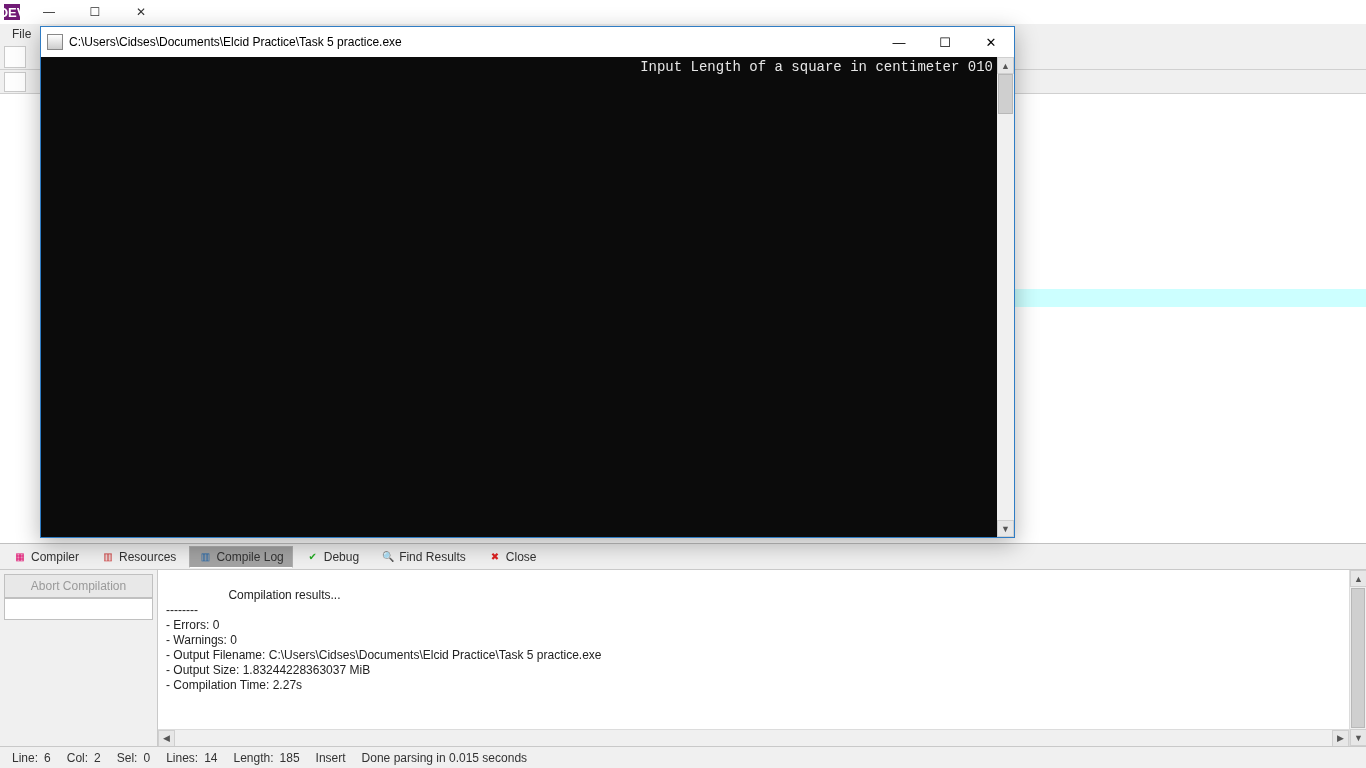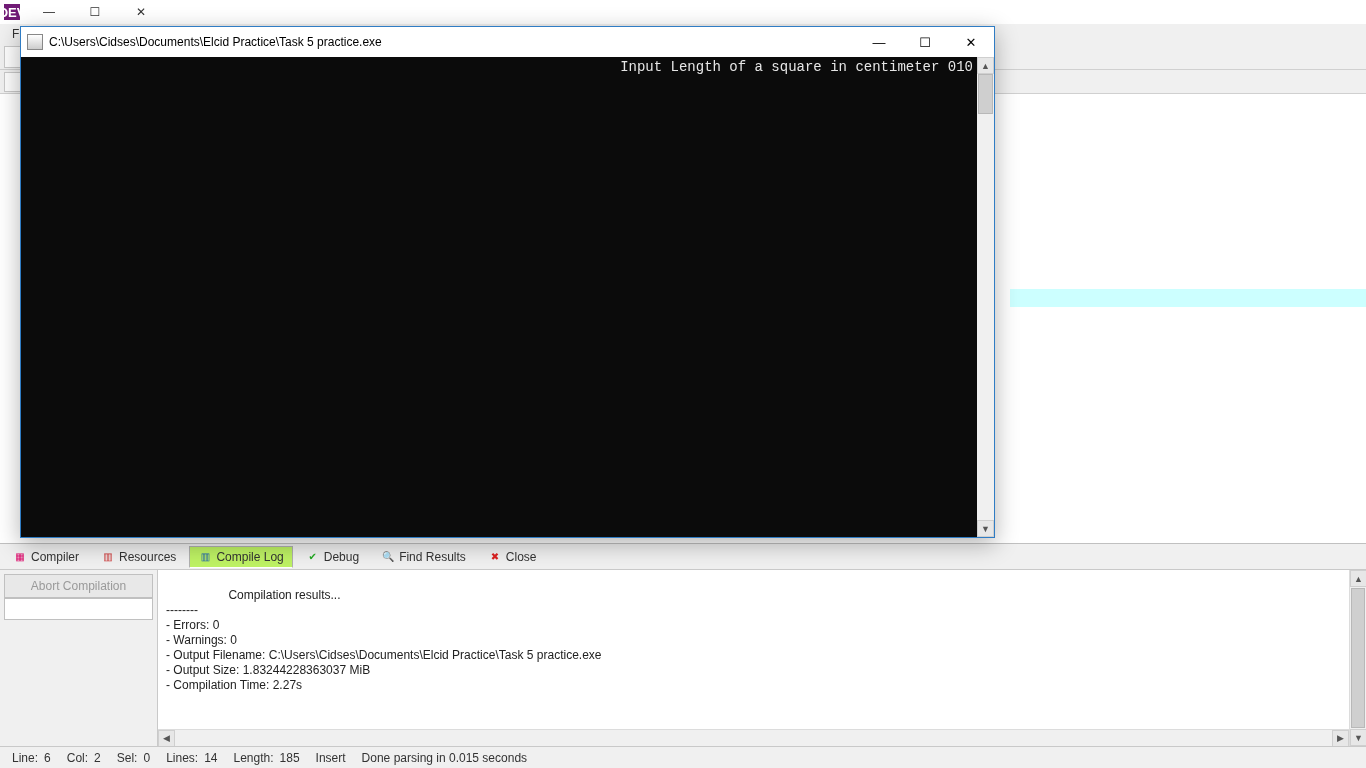--- a/index.html
+++ b/index.html
@@ -29,21 +29,21 @@
 .side-label { position: absolute; left: 3px; top: 104px; font-size: 12px; color: #333; }
 
 
 .editor-pane { flex: 1; background: #fff; position: relative; }
 .editor-highlight { position: absolute; left: 1010px; right: 0; top: 195px; height: 18px; background: #ccffff; }
 
 
 .bottom-panel { height: 203px; border-top: 1px solid #c0c0c0; display: flex; flex-direction: column; background: #f0f0f0; }
 .panel-tabs { height: 26px; display: flex; align-items: center; padding: 2px 4px; gap: 4px; background: #f0f0f0; border-bottom: 1px solid #c9c9c9; }
 .panel-tab { display: flex; align-items: center; gap: 4px; padding: 3px 8px; border: 1px solid transparent; color: #333; }
-.panel-tab.active { background: #bef264; border: 1px solid #b0b0b0; border-bottom: 1px solid #fff; }
+.panel-tab.active { background: #a3a3a3; border: 1px solid #b0b0b0; border-bottom: 1px solid #fff; }
 .panel-tab .ico { width: 14px; height: 14px; display: inline-flex; align-items: center; justify-content: center; font-size: 10px; }
 .ico-compiler::before { content: "▦"; color: #d06; }
 .ico-res::before { content: "▥"; color: #c33; }
 .ico-log::before { content: "▥"; color: #26a; }
 .ico-debug::before { content: "✔"; color: #2a2; }
 .ico-find::before { content: "🔍"; color: #c80; font-size: 10px; }
 .ico-close::before { content: "✖"; color: #d22; }
 
 .panel-body { flex: 1; display: flex; background: #fff; }
 .panel-side { width: 158px; border-right: 1px solid #c9c9c9; background: #f0f0f0; padding: 4px; display: flex; flex-direction: column; }
@@ -57,21 +57,21 @@
 .log-vscroll { position: absolute; top: 0; bottom: 0; right: 0; width: 17px; background: #f0f0f0; border-left: 1px solid #dcdcdc; display: flex; flex-direction: column; }
 .log-vscroll .arrow { height: 17px; width: 17px; background: #e7e7e7; border: 1px solid #cfcfcf; display: flex; align-items: center; justify-content: center; font-size: 9px; color: #555; }
 .log-vscroll .thumb { flex: 1; margin: 1px; background: #cfcfcf; border: 1px solid #b8b8b8; }
 
 
 .statusbar { height: 22px; border-top: 1px solid #c9c9c9; background: #f0f0f0; display: flex; align-items: center; padding: 0 4px; gap: 0; color: #333; }
 .statusbar .cell { padding: 0 8px; display: flex; gap: 6px; }
 .statusbar .cell .lbl { color: #333; }
 
 
-.console-window { position: absolute; left: 20px; top: 26px; width: 975px; height: 512px; background: #fff; border: 1px solid #2f7cc4; box-shadow: 0 6px 22px rgba(0,0,0,.3); display: flex; flex-direction: column; }
+.console-window { position: absolute; left: 40px; top: 26px; width: 975px; height: 512px; background: #fff; border: 1px solid #2f7cc4; box-shadow: 0 6px 22px rgba(0,0,0,.3); display: flex; flex-direction: column; }
 .console-titlebar { height: 30px; background: #fff; display: flex; align-items: center; padding-left: 6px; }
 .console-titlebar .cicon { width: 16px; height: 16px; border: 1px solid #888; margin-right: 6px; background: linear-gradient(#fff,#ccc); }
 .console-titlebar .ctitle { flex: 1; color: #000; font-size: 12px; }
 .console-titlebar .cbtn { width: 46px; height: 30px; display: flex; align-items: center; justify-content: center; color: #000; font-size: 13px; }
 .console-body { flex: 1; display: flex; background: #0b0b0b; text-align: right; }
 .console-text { flex: 1; color: #e6e6e6; font-family: Consolas, "Courier New", monospace; font-size: 14px; padding: 2px 4px; white-space: pre; }
 .console-vscroll { width: 17px; background: #f0f0f0; display: flex; flex-direction: column; }
 .console-vscroll .arrow { height: 17px; display: flex; align-items: center; justify-content: center; font-size: 9px; color: #555; background: #e7e7e7; border: 1px solid #cfcfcf; }
 .console-vscroll .track { flex: 1; position: relative; }
 .console-vscroll .thumb { position: absolute; left: 1px; right: 1px; top: 0; height: 40px; background: #cfcfcf; border: 1px solid #b8b8b8; }

